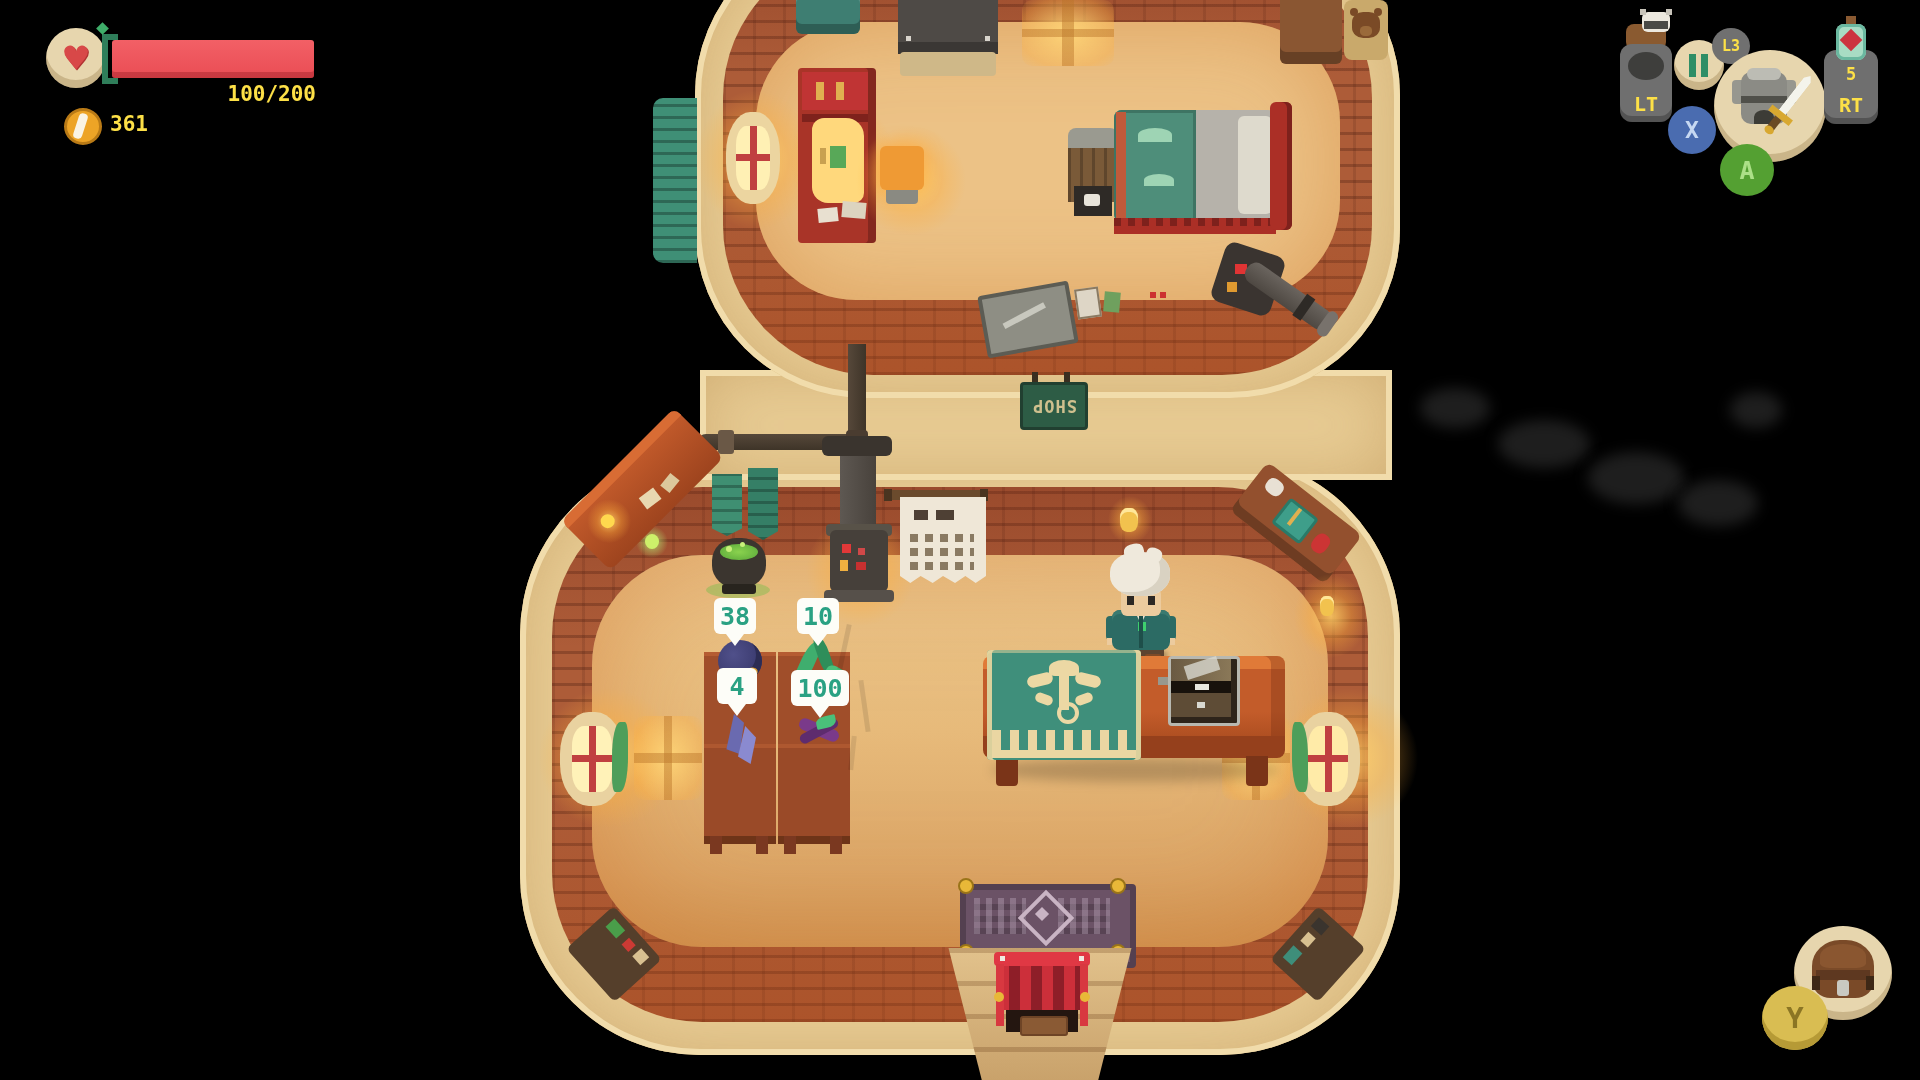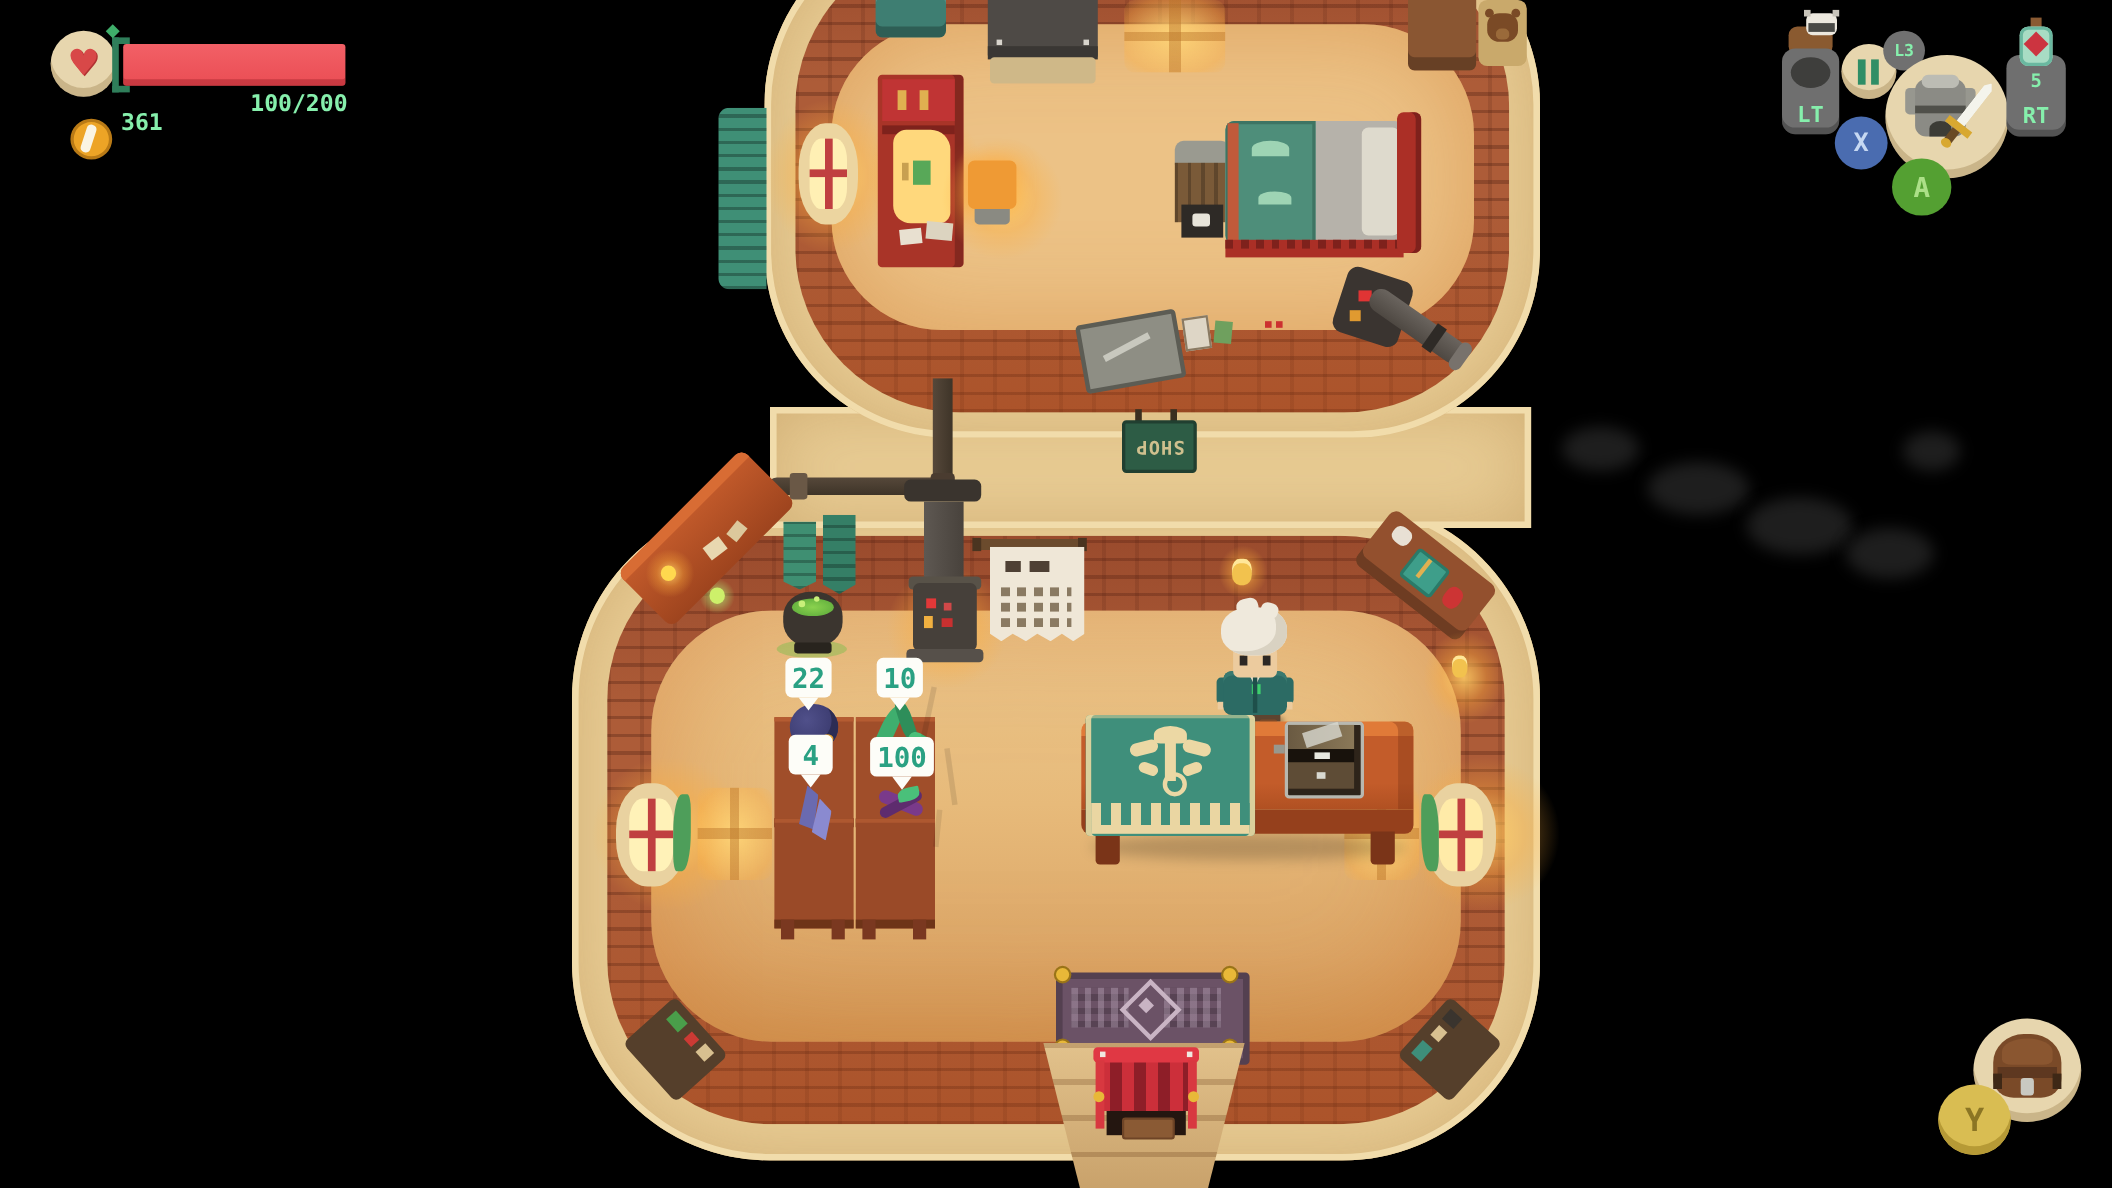--- a/index.html
+++ b/index.html
@@ -1,19 +1,19 @@
 <!DOCTYPE html>
 <html><head>
 <meta charset="utf-8">
 <style>
   html,body{margin:0;padding:0;background:#000;}
   #scene{position:relative;width:1920px;height:1080px;background:#000;overflow:hidden;
          font-family:"DejaVu Sans Mono",monospace;image-rendering:pixelated;}
   .a{position:absolute;}
-  .pxt{font-family:"DejaVu Sans Mono",monospace;font-weight:bold;color:#86efac;}
+  .pxt{font-family:"DejaVu Sans Mono",monospace;font-weight:bold;color:#fde047;}
   .stone{background:#e9cd95;box-shadow:inset 0 0 0 6px #f1dcab, inset 0 0 70px rgba(185,145,85,.55);}
   .brick{background-color:#ad5c38;
     background-image:linear-gradient(180deg,rgba(110,35,18,.30),rgba(0,0,0,0) 30%,rgba(0,0,0,0) 55%,rgba(170,70,20,.38)),
       repeating-linear-gradient(0deg,rgba(60,20,10,.28) 0 3px,rgba(0,0,0,0) 3px 16px),
       repeating-linear-gradient(90deg,rgba(60,20,10,.14) 0 3px,rgba(0,0,0,0) 3px 30px);}
   .glow{position:absolute;border-radius:50%;pointer-events:none;
     background:radial-gradient(closest-side,rgba(255,205,100,.85),rgba(255,175,60,.35) 55%,rgba(255,160,50,0));}
   .winlight{position:absolute;border-radius:10px;pointer-events:none;
     background:linear-gradient(90deg,rgba(0,0,0,0) 0 44%,rgba(185,115,40,.45) 44% 56%,rgba(0,0,0,0) 56%),
       linear-gradient(0deg,rgba(0,0,0,0) 0 44%,rgba(185,115,40,.45) 44% 56%,rgba(0,0,0,0) 56%),
@@ -262,21 +262,21 @@
   <div class="a" style="left:720px;top:712px;width:42px;height:56px;">
     <div class="a" style="left:4px;top:2px;width:20px;height:40px;background:#6a6ab0;clip-path:polygon(50% 0,100% 22%,78% 100%,12% 88%);"></div>
     <div class="a" style="left:18px;top:14px;width:18px;height:38px;background:#8a8ad0;clip-path:polygon(40% 0,100% 30%,70% 100%,0 80%);"></div>
   </div>
   <div class="a" style="left:794px;top:714px;width:50px;height:44px;">
     <div class="a" style="left:4px;top:10px;width:42px;height:12px;background:#7a3a8a;border-radius:6px;transform:rotate(22deg);"></div>
     <div class="a" style="left:4px;top:12px;width:42px;height:10px;background:#5e2c6e;border-radius:6px;transform:rotate(-28deg);"></div>
     <div class="a" style="left:22px;top:2px;width:20px;height:12px;background:#4ac07a;border-radius:50% 10% 50% 10%;transform:rotate(-12deg);"></div>
   </div>
 
-  <div class="bubble" style="left:714px;top:598px;width:42px;height:36px;">22</div>
+  <div class="bubble" style="left:714px;top:598px;width:42px;height:36px;">38</div>
   <div class="bubble" style="left:797px;top:598px;width:42px;height:36px;">10</div>
   <div class="bubble" style="left:717px;top:668px;width:40px;height:36px;">4</div>
   <div class="bubble" style="left:791px;top:670px;width:58px;height:36px;">100</div>
 
   <div class="a" style="left:1104px;top:544px;width:74px;height:122px;">
     <div class="a" style="left:10px;top:104px;width:54px;height:14px;background:rgba(0,0,0,.25);border-radius:50%;filter:blur(2px);"></div>
     <div class="a" style="left:2px;top:72px;width:10px;height:24px;background:#2c6b64;border-radius:4px;"></div>
     <div class="a" style="left:62px;top:72px;width:10px;height:24px;background:#2c6b64;border-radius:4px;"></div>
     <div class="a" style="left:3px;top:94px;width:8px;height:7px;background:#eccb9e;"></div>
     <div class="a" style="left:63px;top:94px;width:8px;height:7px;background:#eccb9e;"></div>
@@ -381,21 +381,21 @@
     <span style="color:#d84848;font-size:40px;line-height:1;text-shadow:1px 1px 0 #b03232;">♥</span>
   </div>
   <div class="a" style="left:102px;top:34px;width:10px;height:38px;border:6px solid #2f7e5a;border-right:none;"></div>
   <div class="a" style="left:98px;top:24px;width:9px;height:9px;background:#3fae6a;transform:rotate(45deg);"></div>
   <div class="a" style="left:112px;top:40px;width:202px;height:38px;border-radius:3px;
     background:linear-gradient(180deg,#f26066,#ea4d54);box-shadow:inset 0 -6px 0 rgba(140,20,30,.35);"></div>
   <div class="a pxt" style="left:200px;top:82px;width:116px;height:24px;font-size:21px;text-align:right;">100/200</div>
   <div class="a circ" style="left:64px;top:108px;width:32px;height:31px;background:#eda426;border:3px solid #b97a16;">
     <div class="a" style="left:9px;top:2px;width:9px;height:26px;background:#faf4e4;border-radius:4px;transform:rotate(18deg);"></div>
   </div>
-  <div class="a pxt" style="left:110px;top:99px;width:80px;height:24px;font-size:21px;">361</div>
+  <div class="a pxt" style="left:110px;top:112px;width:80px;height:24px;font-size:21px;">361</div>
 
   <div class="a" style="left:1624px;top:12px;width:52px;height:38px;">
     <div class="a" style="left:2px;top:12px;width:40px;height:26px;background:#8a5a30;border-radius:8px;"></div>
     <div class="a" style="left:18px;top:0;width:28px;height:20px;background:#ece8de;border-radius:6px;"></div>
     <div class="a" style="left:20px;top:9px;width:24px;height:8px;background:#4a4a46;"></div>
     <div class="a" style="left:16px;top:-3px;width:6px;height:6px;background:#c8c4ba;"></div>
     <div class="a" style="left:42px;top:-3px;width:6px;height:6px;background:#c8c4ba;"></div>
   </div>
   <div class="a btn-gray" style="left:1620px;top:44px;width:52px;height:78px;">
     <div class="a" style="left:8px;top:8px;width:36px;height:28px;background:#3e3e3c;border-radius:50%;"></div>

